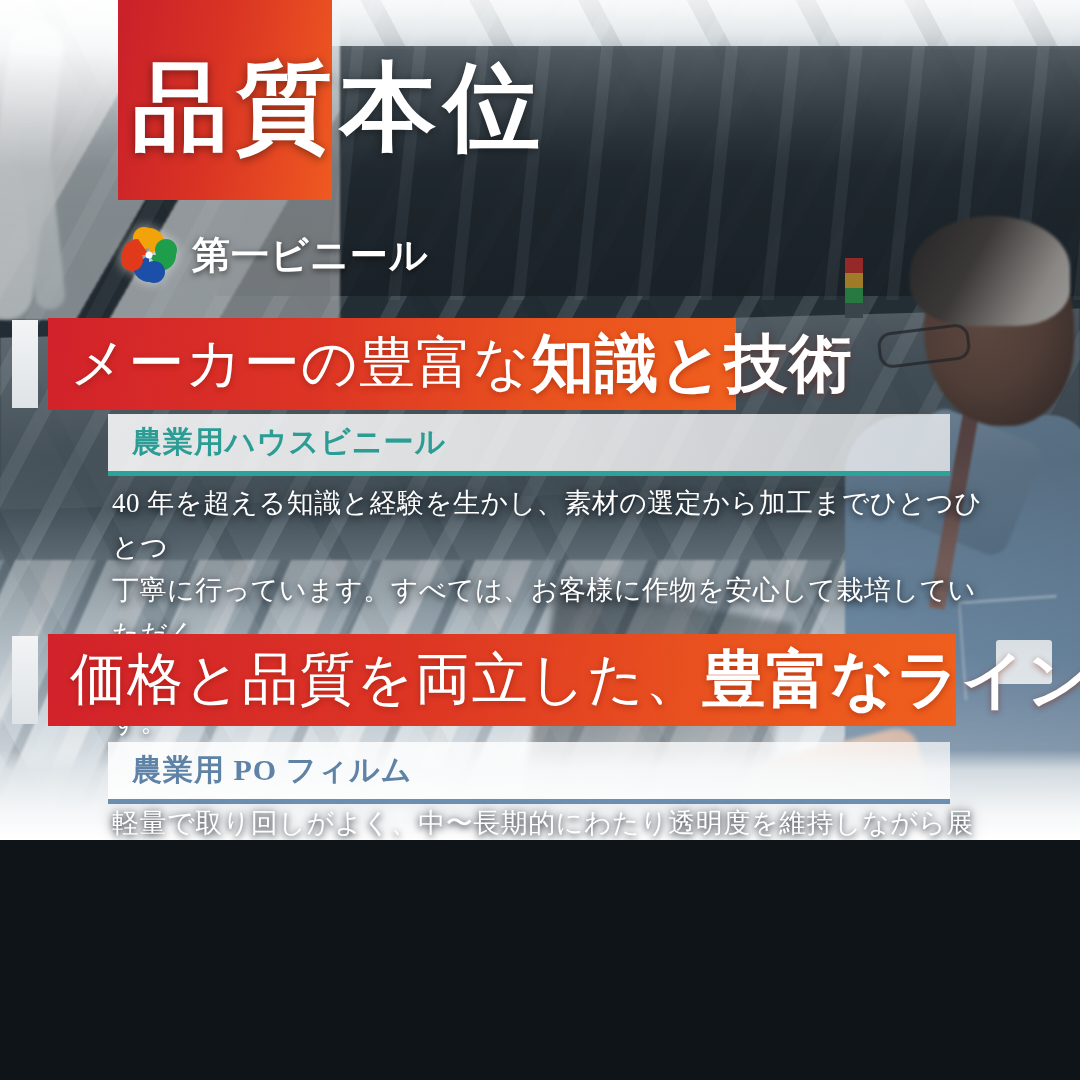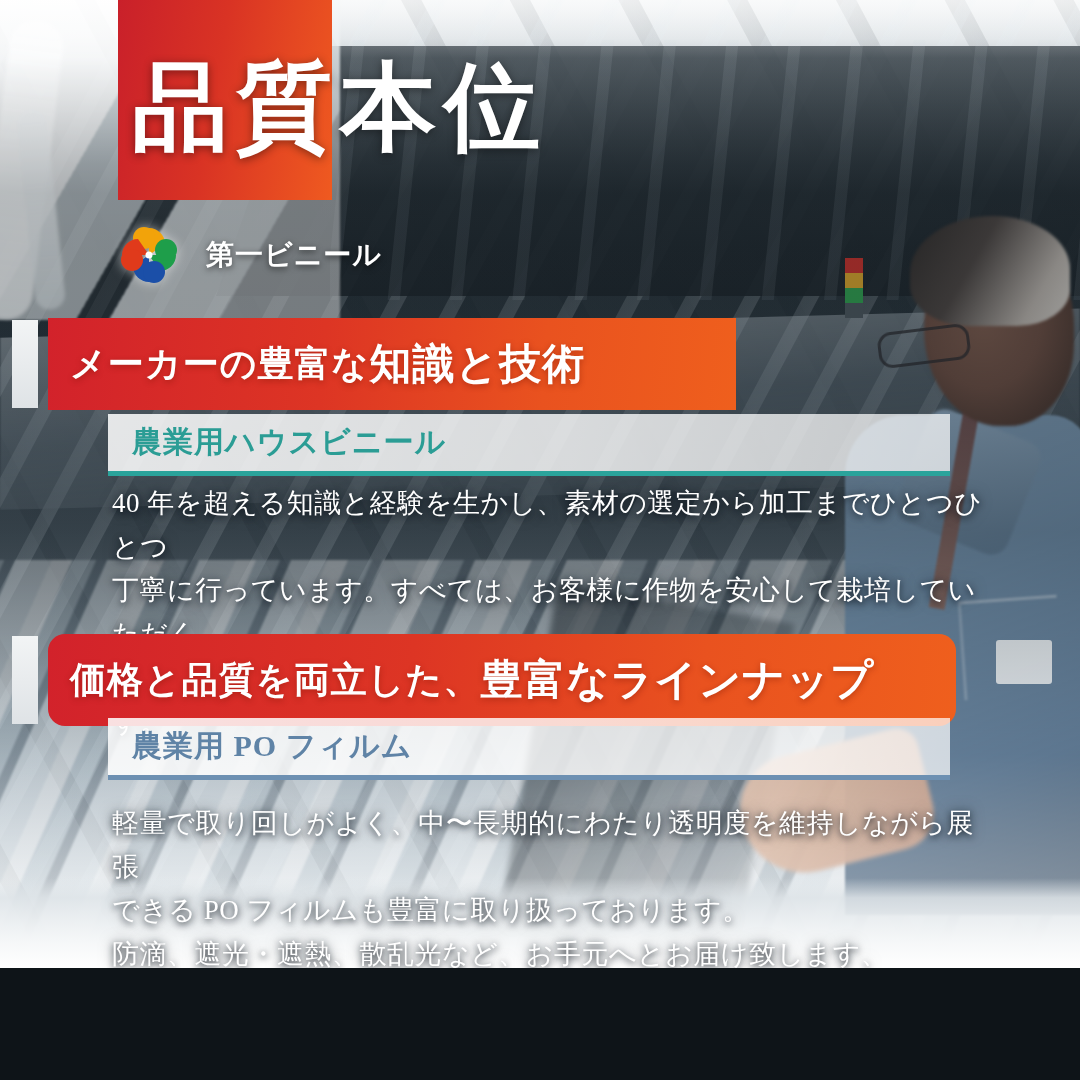--- a/index.html
+++ b/index.html
@@ -1,21 +1,21 @@
 <!DOCTYPE html>
 <html><head>
 <meta charset="utf-8">
 <style>
   html,body{margin:0;padding:0;}
   body{
     width:1080px;height:1080px;overflow:hidden;
     font-family:"Liberation Serif","DejaVu Serif",serif;
     background:#0e1418;
   }
-  #stage{position:relative;width:1080px;height:968px;overflow:hidden;}
+  #stage{position:relative;width:1080px;height:840px;overflow:hidden;}
 
   
   .bg{position:absolute;inset:0;}
   .bg-base{
     background:
       linear-gradient(180deg,#f2f4f5 0%,#dfe4e7 4%,#9aa5ab 10%,#3d4a52 17%,#273137 26%,#2b3740 40%,#49565f 58%,#7d8d97 72%,#aebac3 84%,#d5dde2 93%,#f4f6f7 100%);
   }
   
   .bg-streaks{
     background:
@@ -173,62 +173,62 @@
     font-weight:700;
     text-shadow:0 2px 10px rgba(0,0,0,.45);
     white-space:nowrap;
   }
 
   
   .logo-row{position:absolute;left:118px;top:224px;height:62px;display:flex;align-items:center;}
   .logo-mark{position:relative;width:62px;height:60px;flex:0 0 auto;
     filter:drop-shadow(0 0 6px rgba(255,255,255,.55));}
   .logo-name{
-    margin-left:26px;color:#ffffff;font-size:28px;font-weight:700;letter-spacing:1px;
+    margin-left:12px;color:#ffffff;font-size:38px;font-weight:700;letter-spacing:1px;
     text-shadow:0 2px 6px rgba(0,0,0,.6);white-space:nowrap;
   }
   .logo-tail{
     color:#ffffff;font-size:25px;letter-spacing:1px;margin-left:8px;
     text-shadow:0 2px 6px rgba(0,0,0,.6);white-space:nowrap;
   }
 
   
   .ribbon{position:absolute;height:92px;}
   .ribbon .tab{
     position:absolute;left:12px;top:2px;width:26px;height:88px;
     background:linear-gradient(180deg,#f2f4f5,#dfe3e6);
   }
   .ribbon .bar{
     position:absolute;left:48px;top:0;height:92px;
     background:linear-gradient(95deg,#d2222b 0%,#dd3524 40%,#e9521f 72%,#ef5f1d 100%);
     display:flex;align-items:center;padding-left:22px;box-sizing:border-box;
   }
   .ribbon .t-sm{
-    color:#fff;font-size:36px;font-weight:700;letter-spacing:1px;white-space:nowrap;
+    color:#fff;font-size:56px;font-weight:400;letter-spacing:1px;white-space:nowrap;
     text-shadow:0 2px 6px rgba(120,20,0,.45);
   }
   .ribbon .t-lg{
-    color:#fff;font-size:42px;font-weight:700;letter-spacing:1px;white-space:nowrap;
+    color:#fff;font-size:63px;font-weight:700;letter-spacing:1px;white-space:nowrap;
     text-shadow:0 2px 6px rgba(120,20,0,.45);
   }
   #ribbon1{left:0;top:318px;}
   #ribbon1 .bar{width:688px;}
   #ribbon2{left:0;top:634px;}
-  #ribbon2 .bar{width:908px;border-radius:17px;}
+  #ribbon2 .bar{width:908px;}
 
   
   .subband{
     position:absolute;left:108px;width:842px;height:62px;
     background:linear-gradient(90deg,rgba(255,255,255,.86) 0%,rgba(255,255,255,.80) 55%,rgba(255,255,255,.70) 100%);
     display:flex;align-items:center;box-sizing:border-box;padding-left:24px;
   }
   .subband .lbl{font-size:30px;font-weight:700;letter-spacing:1px;white-space:nowrap;}
   #subband1{top:414px;border-bottom:5px solid #2aa39b;}
   #subband1 .lbl{color:#2b9d95;}
-  #subband2{top:718px;border-bottom:5px solid #6d90b2;text-align:center;}
+  #subband2{top:742px;border-bottom:5px solid #6d90b2;text-align:center;}
   #subband2 .lbl{color:#5f83a6;}
 
   
   .para{
     position:absolute;color:#ffffff;font-size:27px;line-height:1.62;
     letter-spacing:.5px;white-space:pre-line;
     text-shadow:0 2px 6px rgba(10,18,26,.85),0 0 14px rgba(10,18,26,.55);
   }
   #para1{left:112px;top:482px;width:880px;}
   #para2{left:112px;top:802px;width:880px;}

